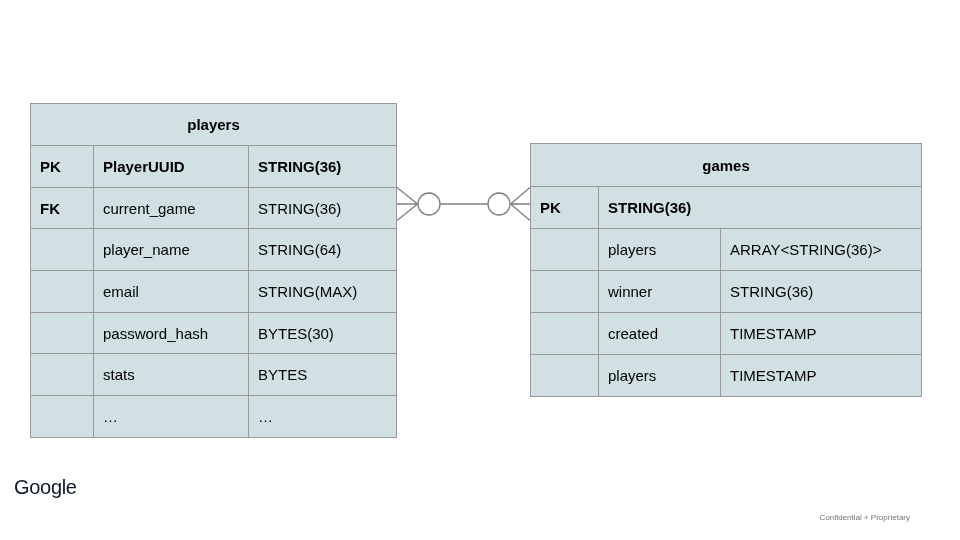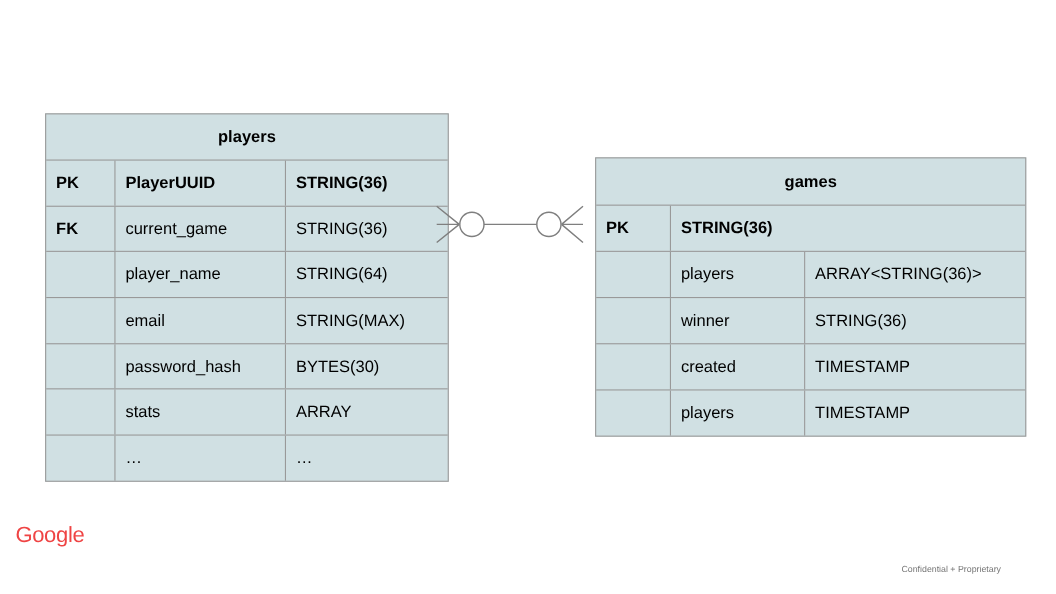--- a/index.html
+++ b/index.html
@@ -15,21 +15,20 @@
     background: #ffffff;
     overflow: hidden;
   }
   .er-table {
     position: absolute;
     background: #d0e0e3;
     border: 1px solid #999999;
     box-sizing: border-box;
     color: #000000;
     font-size: 15px;
-    margin-left: 11px;
   }
   .er-header {
     display: flex;
     align-items: center;
     justify-content: center;
     font-weight: bold;
     box-sizing: border-box;
   }
   .er-row {
     display: grid;
@@ -64,21 +63,21 @@
     top: 178px;
     width: 148px;
     height: 52px;
   }
 
   .google-logo {
     position: absolute;
     left: 14px;
     top: 476px;
     font-size: 20px;
-    color: #ef4444;
+    color: #0f172a;
     letter-spacing: -0.3px;
   }
   .confidential {
     position: absolute;
     right: 50px;
     top: 513px;
     font-size: 8px;
     color: #757575;
   }
 </style>
@@ -111,21 +110,21 @@
       <div class="cell c-type">STRING(MAX)</div>
     </div>
     <div class="er-row players-grid">
       <div class="cell c-key"></div>
       <div class="cell c-name">password_hash</div>
       <div class="cell c-type">BYTES(30)</div>
     </div>
     <div class="er-row players-grid">
       <div class="cell c-key"></div>
       <div class="cell c-name">stats</div>
-      <div class="cell c-type">ARRAY</div>
+      <div class="cell c-type">BYTES</div>
     </div>
     <div class="er-row players-grid">
       <div class="cell c-key"></div>
       <div class="cell c-name">…</div>
       <div class="cell c-type">…</div>
     </div>
   </div>
 
   <svg id="connector" viewBox="390 178 148 52">
     <g stroke="#7f7f7f" stroke-width="1.3" fill="none">

